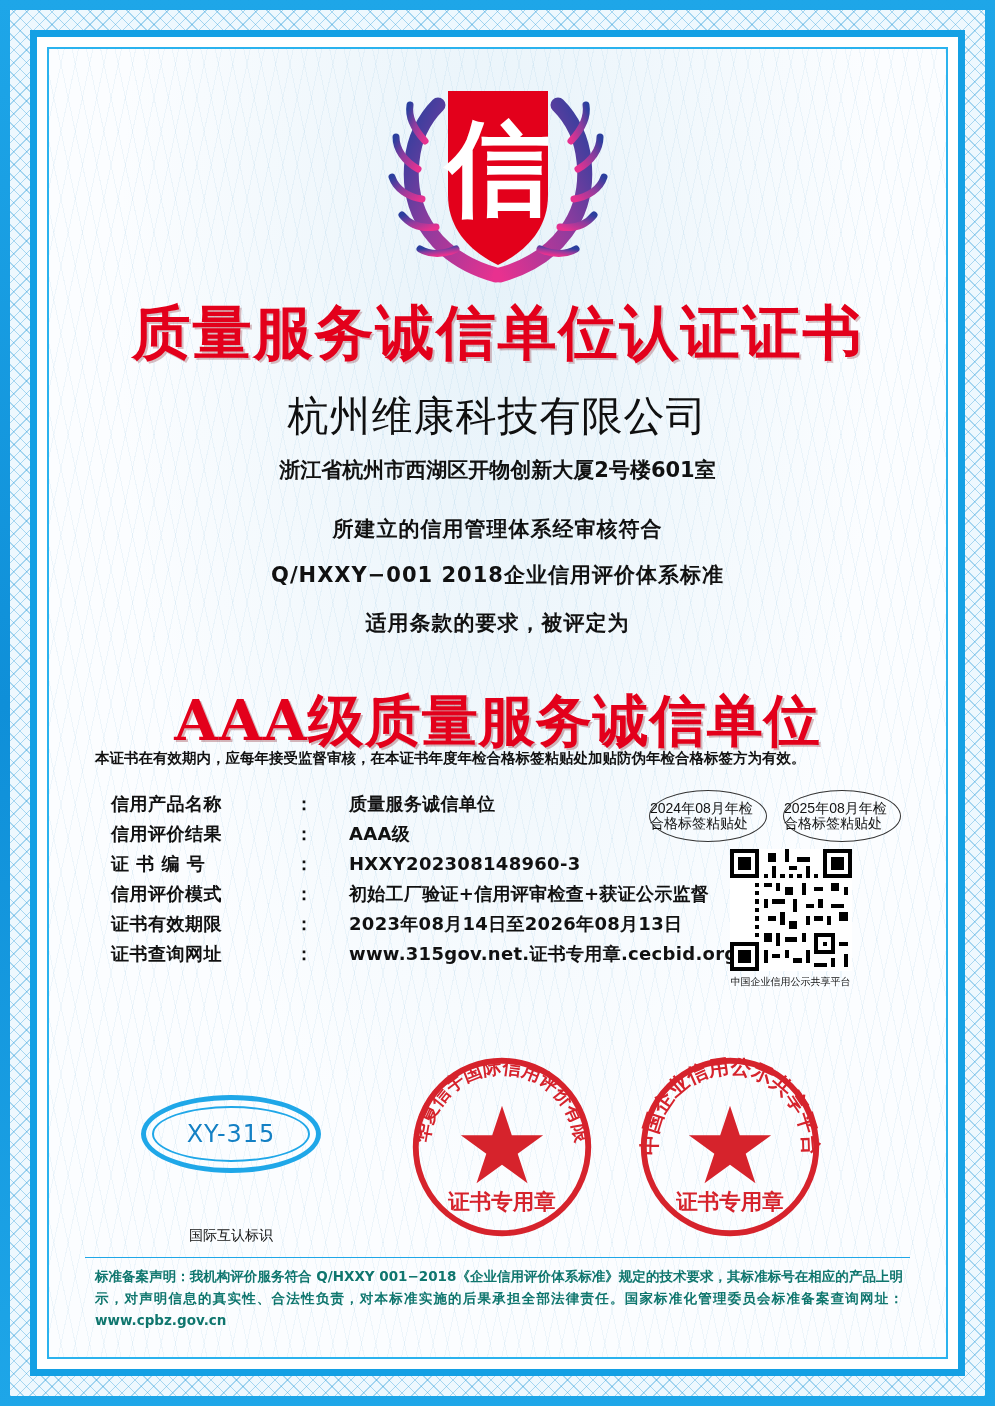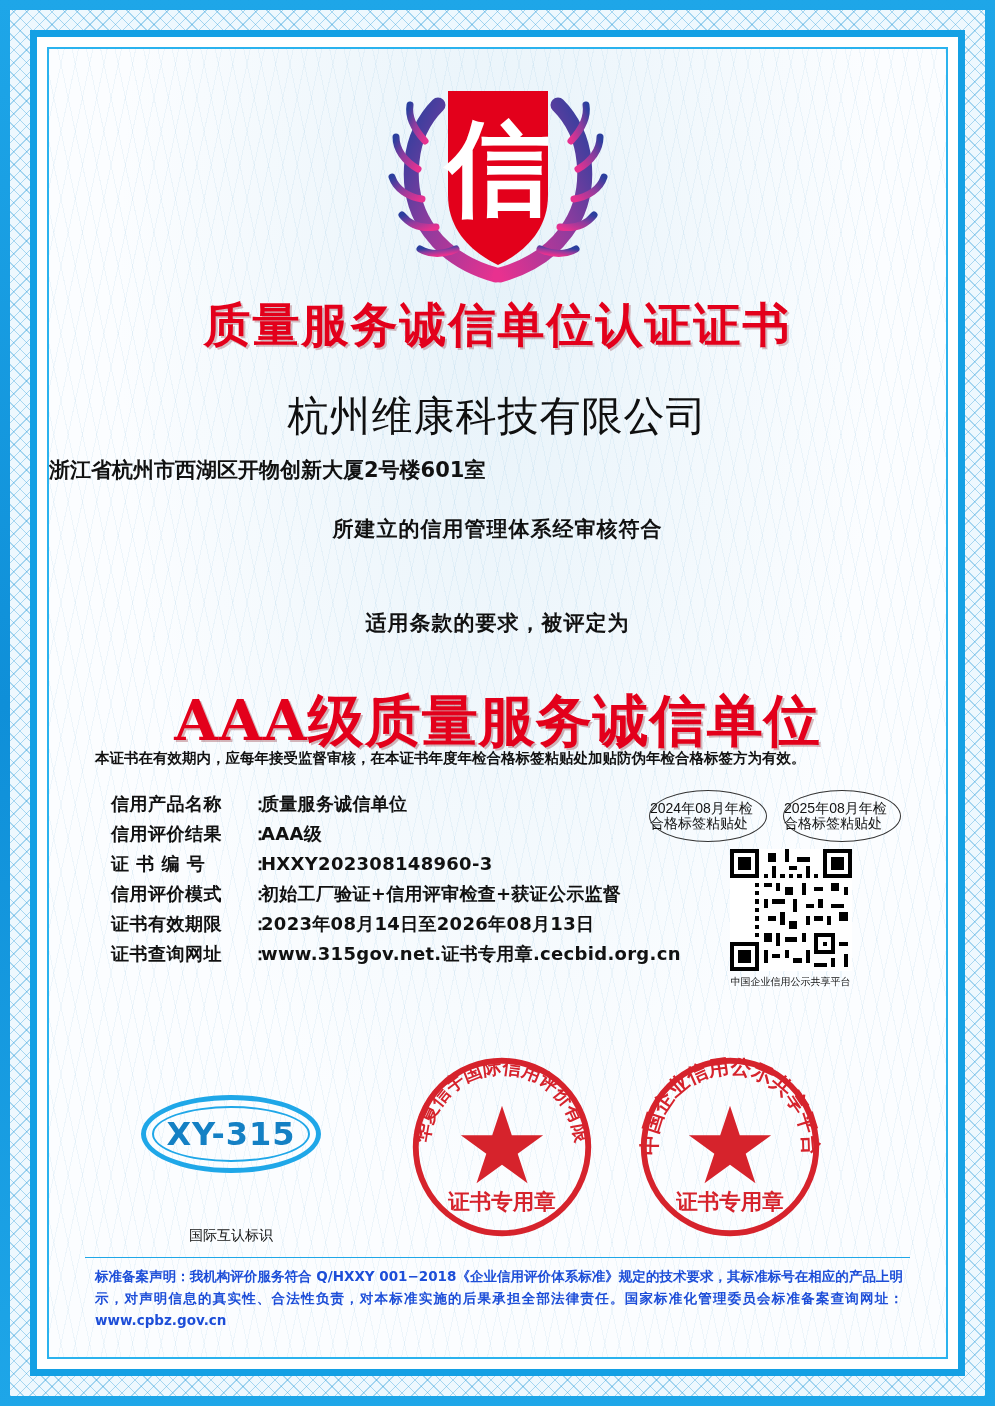--- a/index.html
+++ b/index.html
@@ -90,41 +90,41 @@
     height: 220px;
   }
   
   .main-title {
     position: absolute;
     top: 245px;
     left: 0; right: 0;
     text-align: center;
     font-family: "DejaVu Sans", sans-serif;
     font-weight: bold;
-    font-size: 47px;
+    font-size: 59px;
     letter-spacing: 2px;
     color: #e3001b;
     text-shadow: 2px 2px 0 rgba(120,0,10,0.25);
   }
   .company-name {
     position: absolute;
     top: 340px;
     left: 0; right: 0;
     text-align: center;
     font-family: "DejaVu Sans", sans-serif;
     font-weight: normal;
     font-size: 41px;
     letter-spacing: 1px;
     color: #101010;
   }
   .company-address {
     position: absolute;
     top: 407px;
     left: 0; right: 0;
-    text-align: left;
+    text-align: center;
     font-family: "DejaVu Sans", sans-serif;
     font-size: 21px;
     color: #111;
     font-weight: bold;
   }
   .stmt {
     position: absolute;
     left: 0; right: 0;
     text-align: center;
     font-family: "DejaVu Sans", sans-serif;
@@ -167,20 +167,21 @@
     left: 62px;
     font-family: "DejaVu Sans", sans-serif;
     font-size: 18px;
     color: #111;
     font-weight: bold;
     line-height: 30px;
   }
   .info-row {
     display: flex;
     white-space: nowrap;
+    gap: 44px;
   }
   .info-label {
     width: 140px;
     display: inline-block;
     letter-spacing: 0.5px;
   }
   .info-colon { width: 10px; }
   .info-value { letter-spacing: 0.3px; }
   
   .insp {
@@ -240,22 +241,22 @@
   .xy-inner {
     width: 158px;
     height: 56px;
     border: 2.5px solid #1fa7e8;
     border-radius: 50%;
     box-sizing: border-box;
     display: flex;
     align-items: center;
     justify-content: center;
     font-family: "DejaVu Sans", sans-serif;
-    font-weight: bold;
-    font-size: 32px;
+    font-weight: normal;
+    font-size: 24px;
     color: #1480c4;
     letter-spacing: 1px;
     text-align: center;
   }
   .xy-caption {
     position: absolute;
     left: 92px;
     top: 1138px;
     width: 180px;
     text-align: center;
@@ -280,21 +281,21 @@
     border-top: 1.5px solid #1fa7e8;
   }
   .footer {
     position: absolute;
     left: 46px;
     top: 1216px;
     width: 808px;
     font-family: "DejaVu Sans", sans-serif;
     font-size: 13.5px;
     line-height: 22px;
-    color: #1d4ed8;
+    color: #0f766e;
     text-align: justify;
     font-weight: bold;
   }
 </style>
 </head>
 <body>
 
 <div class="page">
 
   <div class="border-outer"></div>
@@ -344,20 +345,21 @@
           <text x="120" y="135" text-anchor="middle" font-family="DejaVu Sans, sans-serif" font-size="104" font-weight="bold" fill="#ffffff">信</text>
         </svg>
       </div>
 
       <div class="main-title">质量服务诚信单位认证证书</div>
 
       <div class="company-name">杭州维康科技有限公司</div>
       <div class="company-address">浙江省杭州市西湖区开物创新大厦2号楼601室</div>
 
       <div class="stmt stmt1">所建立的信用管理体系经审核符合</div>
+      <div class="stmt stmt2">Q/HXXY−001 2018企业信用评价体系标准</div>
       <div class="stmt stmt3">适用条款的要求，被评定为</div>
 
       <div class="grade-title">AAA级质量服务诚信单位</div>
 
       <div class="notice">本证书在有效期内，应每年接受监督审核，在本证书年度年检合格标签粘贴处加贴防伪年检合格标签方为有效。</div>
 
       <div class="info">
         <div class="info-row">
           <span class="info-label">信用产品名称</span>
           <span class="info-colon">：</span>

